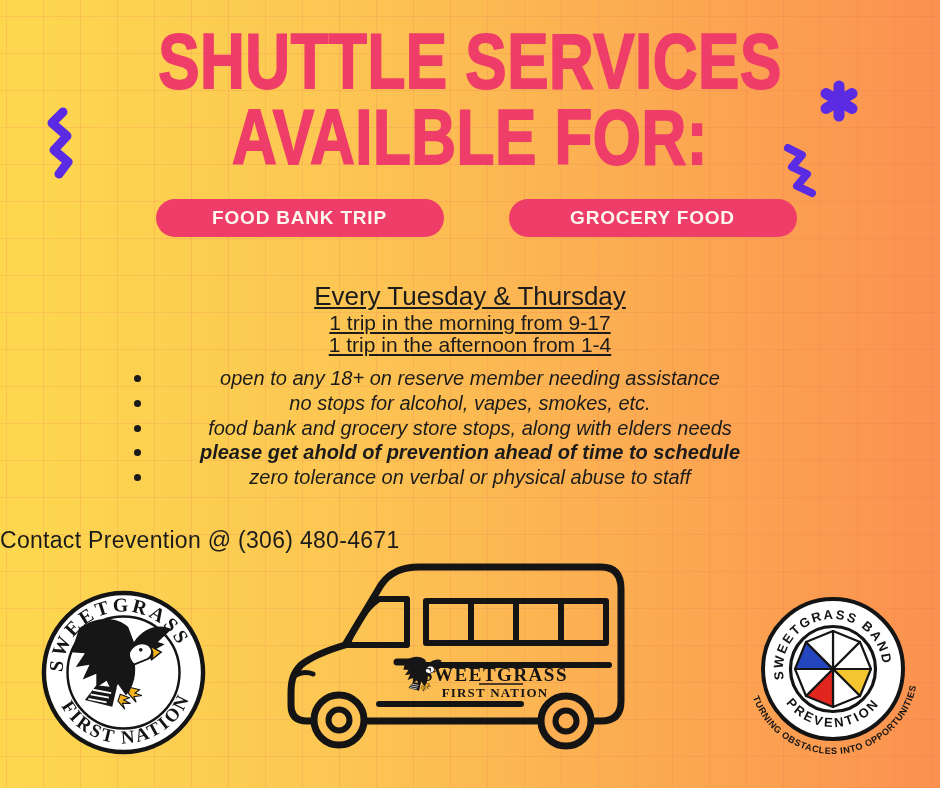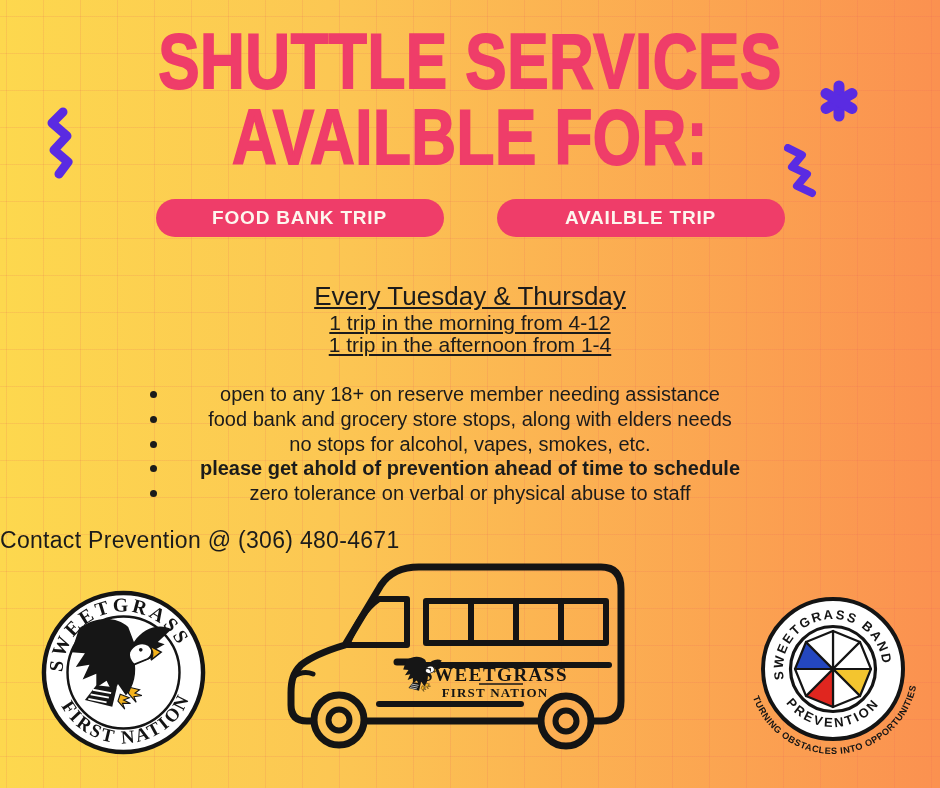--- a/index.html
+++ b/index.html
@@ -18,26 +18,26 @@
   .title{
     position:absolute;top:24px;left:0;right:0;text-align:center;
     color:var(--pink,#EF3D69);font-weight:bold;font-size:62px;line-height:60px;
     letter-spacing:.5px;transform:scaleY(1.26);transform-origin:top center;
     -webkit-text-stroke:1.5px var(--pink,#EF3D69);
   }
   .pills{position:absolute;top:199px;left:0;width:100%;display:flex;justify-content:center;gap:53px;}
   .pill{
     width:288px;height:38px;background:var(--pink,#EF3D69);border-radius:19px;
     color:#FDF6EE;display:flex;align-items:center;justify-content:center;
-    font-weight:bold;font-size:19px;letter-spacing:.8px;
+    font-weight:bold;font-size:19px;letter-spacing:.8px;margin-left:12px;
   }
   .schedule{position:absolute;top:281px;left:0;right:0;text-align:center;text-decoration:underline;}
   .sched-head{font-size:26px;line-height:31px;}
   .sched-line{font-size:21px;line-height:22px;}
-  .bullets{position:absolute;top:366px;left:0;right:0;margin:16px;padding:0;list-style:none;}
+  .bullets{position:absolute;top:366px;left:0;right:0;margin:0;padding:0;list-style:none;font-style:italic;}
   .bullet-item{position:relative;text-align:center;font-size:20px;line-height:24.8px;}
   .bullet-item .dot{position:absolute;left:134px;top:9px;width:7px;height:7px;border-radius:50%;background:var(--ink,#1b1b1b);}
   .bullet-item.bold .btext{font-weight:bold;}
   .contact{position:absolute;top:527px;left:0;right:0;text-align:left;font-size:23px;letter-spacing:.3px;}
   .abs{position:absolute;}
   .deco-stroke{stroke:var(--purple,#5A2BE2);fill:none;stroke-linecap:round;stroke-linejoin:round;}
   .serif-arc{font-family:"Liberation Serif",serif;font-weight:bold;fill:#141414;}
   .hand-arc{font-family:"Liberation Sans",sans-serif;font-weight:bold;fill:#141414;}
   .van-line{stroke:#141414;stroke-linecap:round;stroke-linejoin:round;fill:none;}
   .pin-t{stroke:#141414;stroke-width:2.2;stroke-linejoin:round;}
@@ -65,33 +65,33 @@
       <line x1="22" y1="7" x2="22" y2="37" transform="rotate(60 22 22)"></line>
       <line x1="22" y1="7" x2="22" y2="37" transform="rotate(120 22 22)"></line>
     </g>
   </svg>
   <svg class="abs" style="left:784px;top:144px" width="38" height="56" viewBox="0 0 38 56">
     <polyline class="deco-stroke" stroke-width="8" points="4,4 18,11 8,23 23,30 13,42 28,49"></polyline>
   </svg>
 
   <div class="pills">
     <div class="pill">FOOD BANK TRIP</div>
-    <div class="pill">AVAILBLE TRIP</div>
+    <div class="pill">GROCERY FOOD</div>
   </div>
 
   <div class="schedule">
     <div class="sched-head">Every Tuesday &amp; Thursday</div>
-    <div class="sched-line">1 trip in the morning from 4-12</div>
+    <div class="sched-line">1 trip in the morning from 9-17</div>
     <div class="sched-line">1 trip in the afternoon from 1-4</div>
   </div>
 
   <ul class="bullets">
       <li class="bullet-item"><span class="dot"></span><span class="btext">open to any 18+ on reserve member needing assistance</span></li>
+      <li class="bullet-item"><span class="dot"></span><span class="btext">no stops for alcohol, vapes, smokes, etc.</span></li>
       <li class="bullet-item"><span class="dot"></span><span class="btext">food bank and grocery store stops, along with elders needs</span></li>
-      <li class="bullet-item"><span class="dot"></span><span class="btext">no stops for alcohol, vapes, smokes, etc.</span></li>
       <li class="bullet-item bold"><span class="dot"></span><span class="btext">please get ahold of prevention ahead of time to schedule</span></li>
       <li class="bullet-item"><span class="dot"></span><span class="btext">zero tolerance on verbal or physical abuse to staff</span></li>
     </ul>
 
   <div class="contact">Contact Prevention @ (306) 480-4671</div>
 
   <svg width="0" height="0" style="position:absolute" aria-hidden="true">
     <symbol id="eagle" viewBox="0 0 100 100">
       <path fill="#161616" d="M12 12 C26 2 44 1 55 11 L60 24 C68 12 82 7 93 13 L81 24 L87 26 L73 34 L79 37 L65 42 L60 38 C63 52 60 63 53 71 L46 61 L42 70 L36 58 L27 64 L27 52 L15 57 L21 44 L9 46 L17 34 L5 33 Z"></path>
       <path fill="#161616" d="M27 62 L45 64 L41 81 L17 75 Z"></path>

